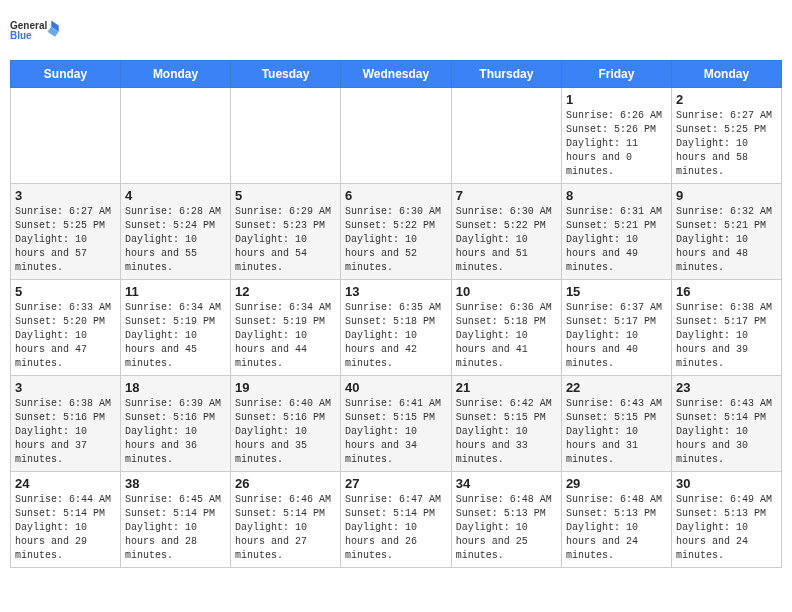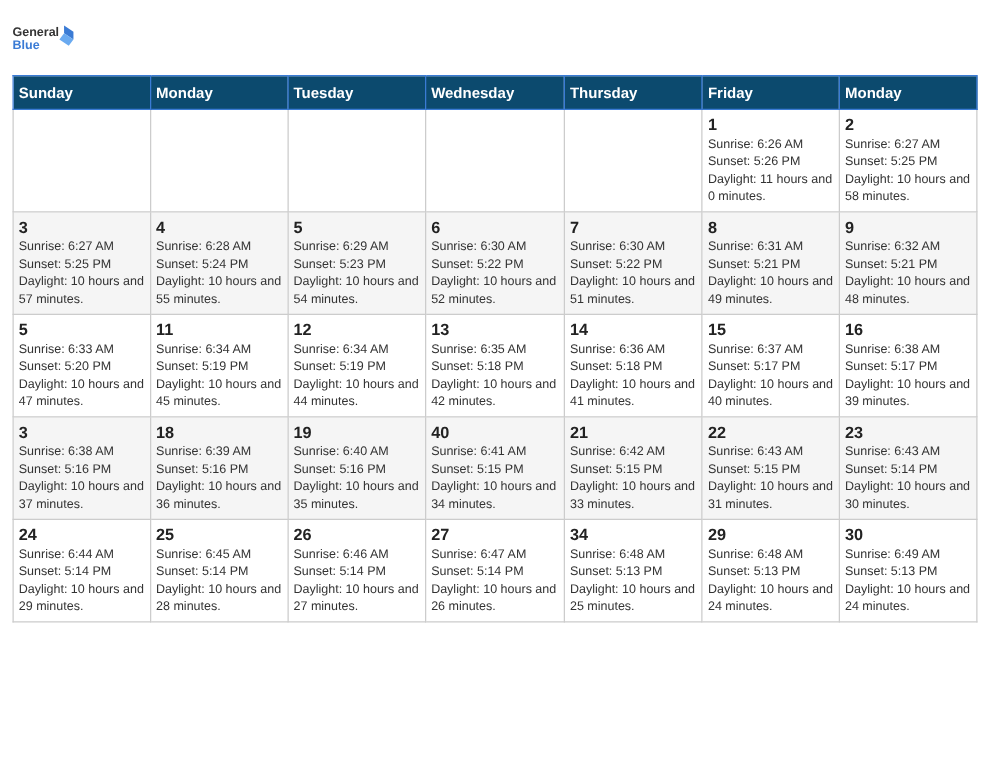--- a/index.html
+++ b/index.html
@@ -32,24 +32,24 @@
     .location {
       font-size: 14px;
       color: #555;
     }
     .calendar-table {
       width: 100%;
       border-collapse: collapse;
       font-size: 11px;
     }
     .calendar-table th {
-      background: #0c4a6e;
+      background: #3b82f6;
       color: white;
       padding: 6px 4px;
-      text-align: left;
+      text-align: center;
       font-size: 12px;
       font-weight: bold;
       border: 1px solid #3a7bd5;
     }
     .calendar-table td {
       border: 1px solid #ccc;
       vertical-align: top;
       padding: 4px;
       width: 113px;
       height: 80px;
@@ -62,20 +62,21 @@
       font-size: 13px;
       font-weight: bold;
       color: #222;
       display: block;
       margin-bottom: 2px;
     }
     .day-info {
       font-size: 10px;
       color: #333;
       line-height: 1.4;
+      font-family: Liberation Mono, monospace;
     }
     .empty-cell {
       background: #fff !important;
     }
     .calendar-table tbody tr:nth-child(even) td.empty-cell {
       background: #f5f5f5 !important;
     }
   </style>
 </head>
 <body>
@@ -164,21 +165,21 @@
         </td>
         <td>
           <span class="day-num">12</span>
           <div class="day-info">Sunrise: 6:34 AM<br>Sunset: 5:19 PM<br>Daylight: 10 hours and 44 minutes.</div>
         </td>
         <td>
           <span class="day-num">13</span>
           <div class="day-info">Sunrise: 6:35 AM<br>Sunset: 5:18 PM<br>Daylight: 10 hours and 42 minutes.</div>
         </td>
         <td>
-          <span class="day-num">14</span>
+          <span class="day-num">10</span>
           <div class="day-info">Sunrise: 6:36 AM<br>Sunset: 5:18 PM<br>Daylight: 10 hours and 41 minutes.</div>
         </td>
         <td>
           <span class="day-num">15</span>
           <div class="day-info">Sunrise: 6:37 AM<br>Sunset: 5:17 PM<br>Daylight: 10 hours and 40 minutes.</div>
         </td>
         <td>
           <span class="day-num">16</span>
           <div class="day-info">Sunrise: 6:38 AM<br>Sunset: 5:17 PM<br>Daylight: 10 hours and 39 minutes.</div>
         </td>
@@ -212,21 +213,21 @@
           <span class="day-num">23</span>
           <div class="day-info">Sunrise: 6:43 AM<br>Sunset: 5:14 PM<br>Daylight: 10 hours and 30 minutes.</div>
         </td>
       </tr>
       <tr>
         <td>
           <span class="day-num">24</span>
           <div class="day-info">Sunrise: 6:44 AM<br>Sunset: 5:14 PM<br>Daylight: 10 hours and 29 minutes.</div>
         </td>
         <td>
-          <span class="day-num">25</span>
+          <span class="day-num">38</span>
           <div class="day-info">Sunrise: 6:45 AM<br>Sunset: 5:14 PM<br>Daylight: 10 hours and 28 minutes.</div>
         </td>
         <td>
           <span class="day-num">26</span>
           <div class="day-info">Sunrise: 6:46 AM<br>Sunset: 5:14 PM<br>Daylight: 10 hours and 27 minutes.</div>
         </td>
         <td>
           <span class="day-num">27</span>
           <div class="day-info">Sunrise: 6:47 AM<br>Sunset: 5:14 PM<br>Daylight: 10 hours and 26 minutes.</div>
         </td>

